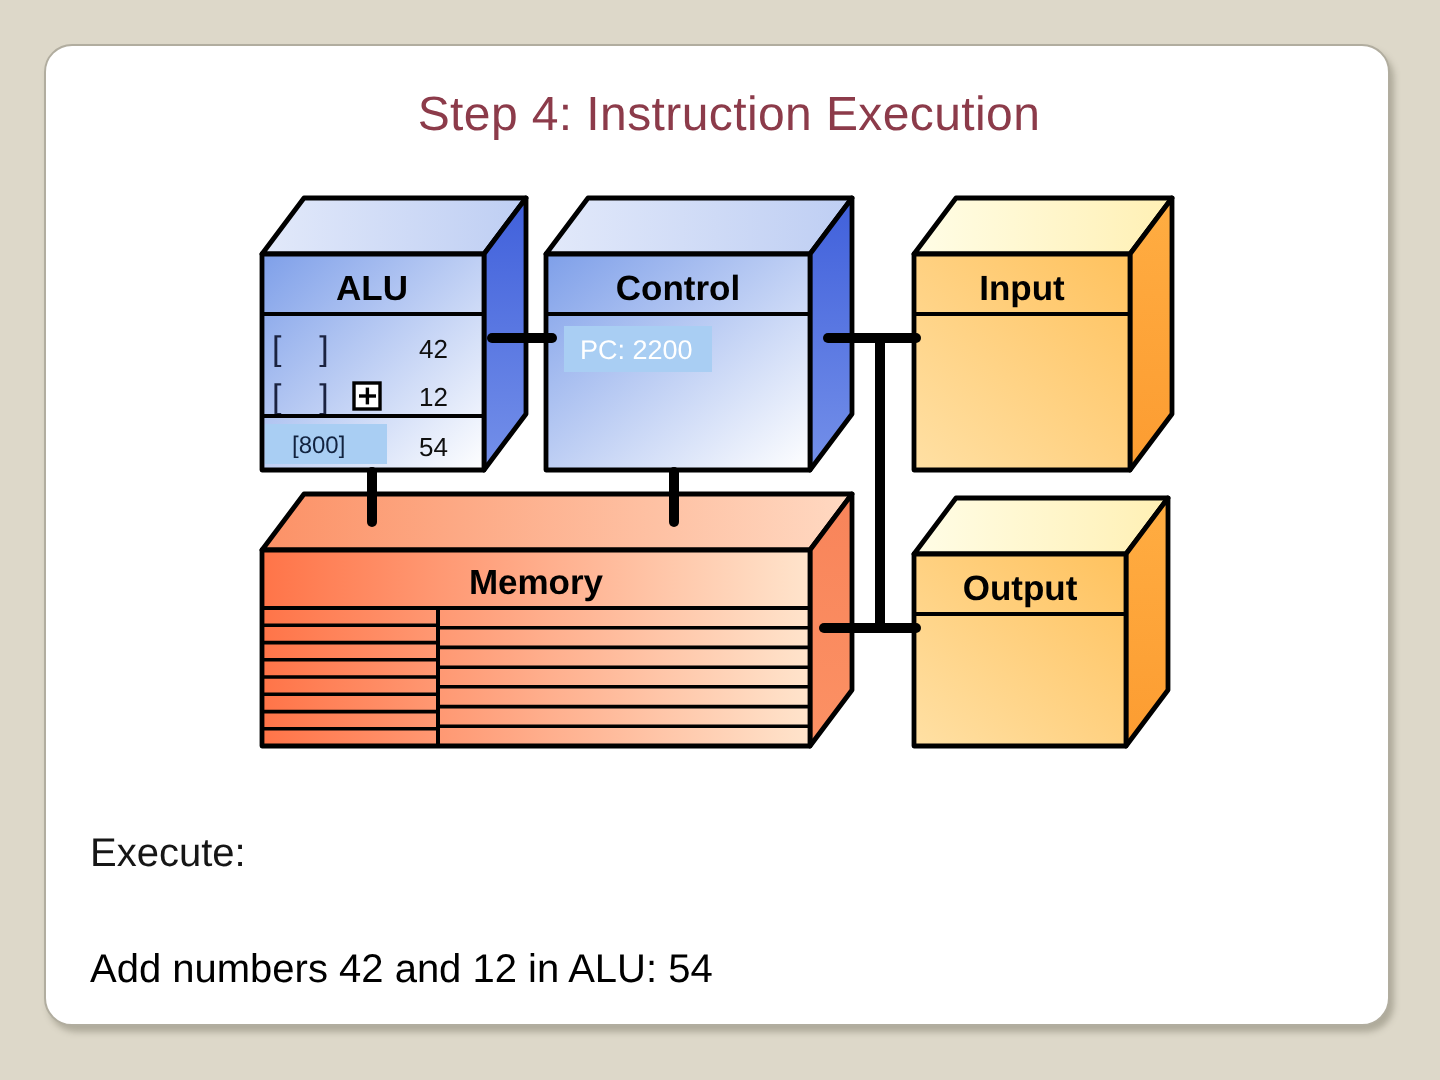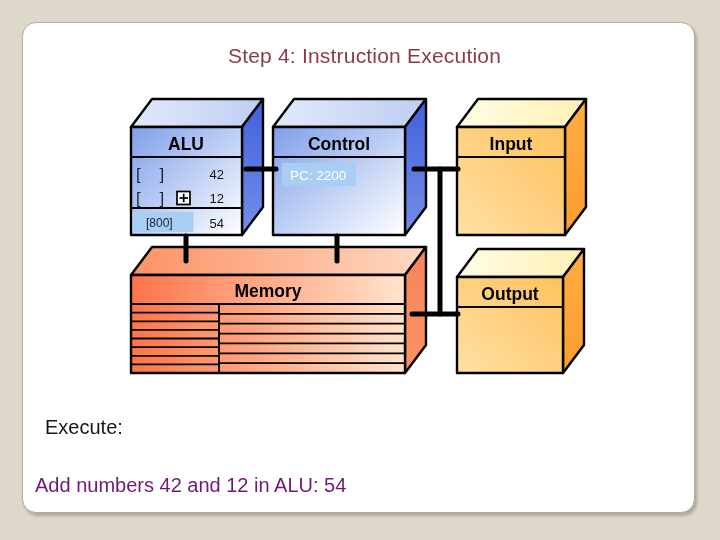--- a/index.html
+++ b/index.html
@@ -22,38 +22,38 @@
     border: 1px solid #B1AD9F;
     border-radius: 14px;
     box-shadow: 2px 3px 3px rgba(90, 85, 70, 0.35);
   }
   .slide-title {
     position: absolute;
     left: 28px;
     top: 44px;
     width: 673px;
     text-align: center;
-    font-size: 21px;
+    font-size: 24px;
     color: #8C3B4A;
     letter-spacing: 0.2px;
   }
   .execute-label {
     position: absolute;
     left: 45px;
     top: 416px;
     font-size: 20px;
     color: #161616;
     text-align: right;
   }
   .result-text {
     position: absolute;
-    left: 35px;
+    left: 45px;
     top: 474px;
     font-size: 20px;
-    color: #701a75;
+    color: #000000;
   }
   svg.diagram {
     position: absolute;
     left: 0;
     top: 0;
   }
   .svg-title  { font: bold 17.5px "Liberation Sans", sans-serif; fill: #000000; }
   .svg-num    { font: 13px "Liberation Sans", sans-serif; fill: #101010; }
   .svg-brkt   { font: 17px "Liberation Sans", sans-serif; fill: #1B2340; }
   .svg-addr   { font: 12px "Liberation Sans", sans-serif; fill: #12233F; }

